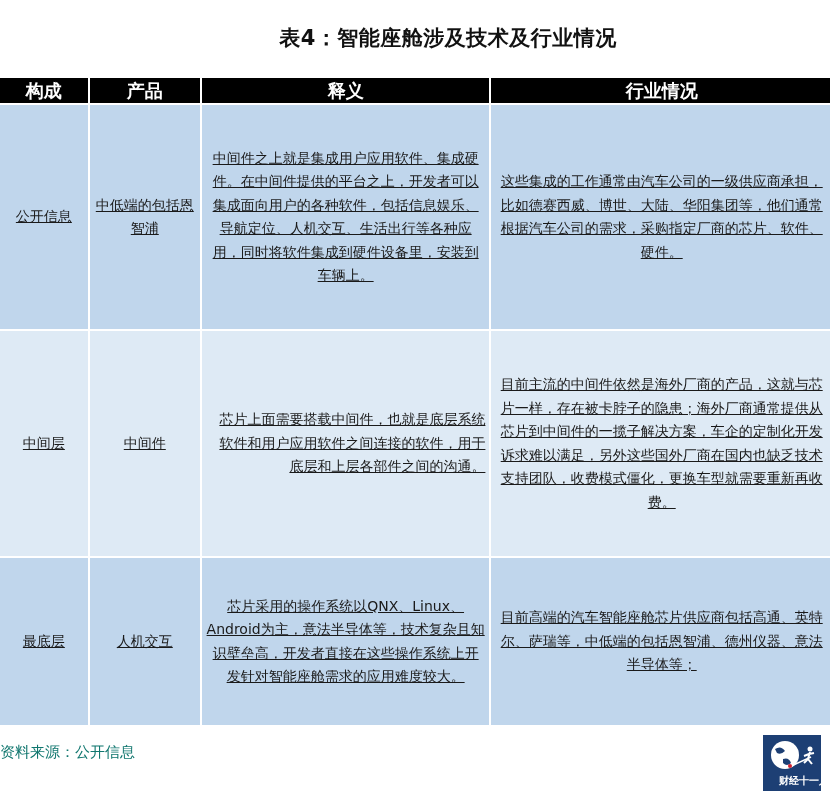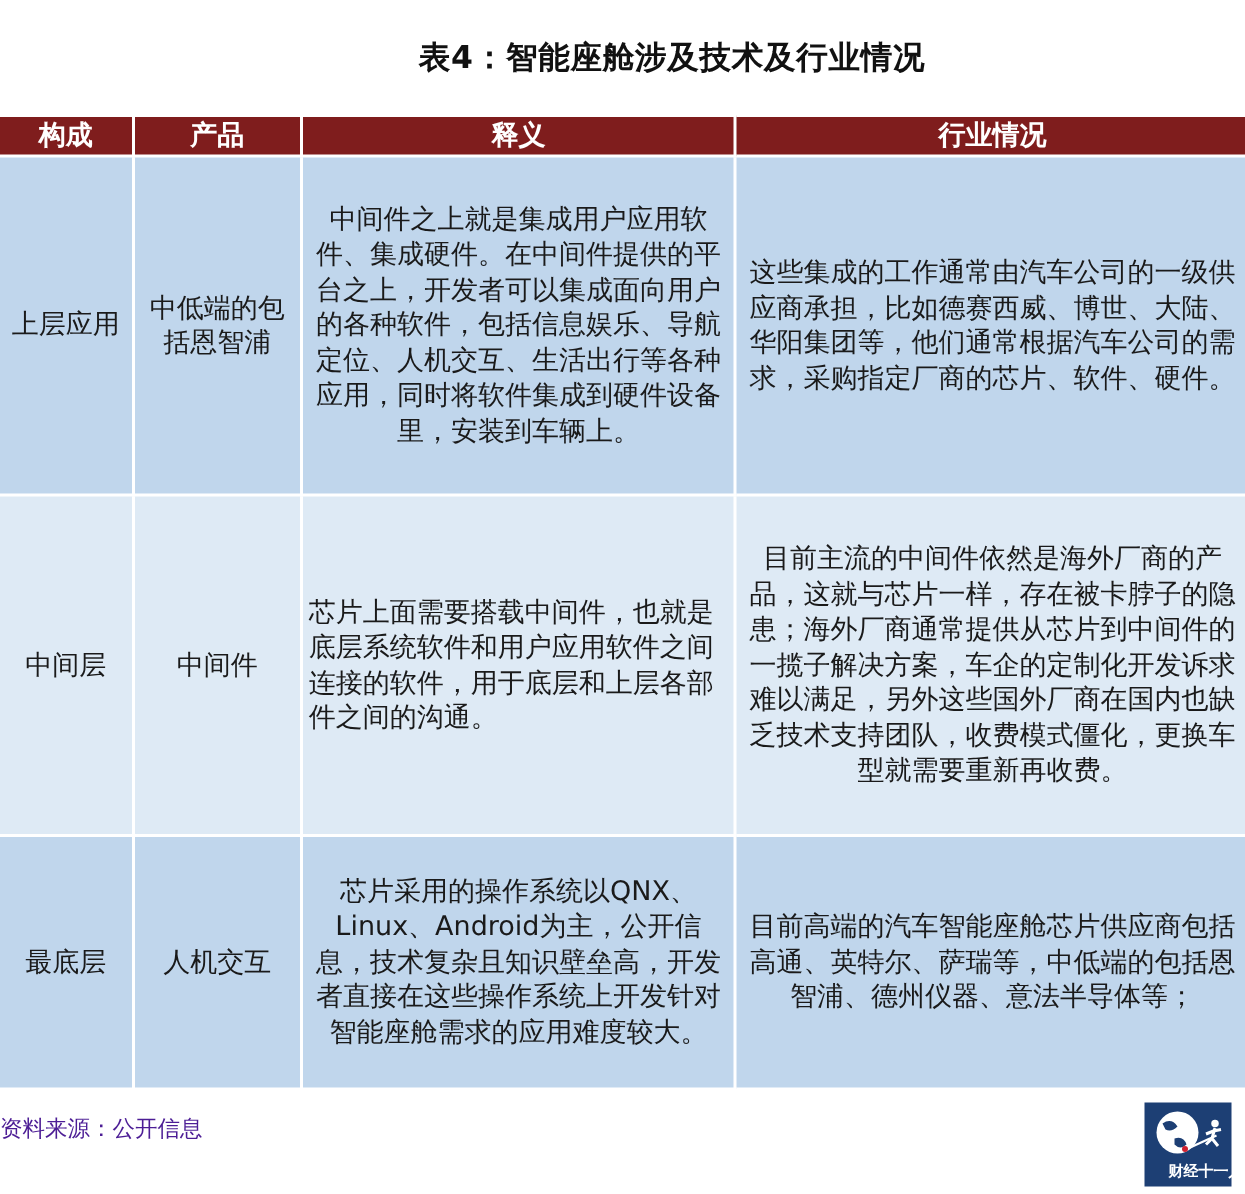--- a/index.html
+++ b/index.html
@@ -2,26 +2,26 @@
 <html><head>
   <meta charset="utf-8">
   <style>
     html, body { margin:0; padding:0; background:#ffffff; }
     body { width:830px; height:796px; position:relative; overflow:hidden;
            font-family:"DejaVu Sans", "Liberation Sans", sans-serif; color:#111; }
     .title { position:absolute; top:24px; left:0; width:830px; text-align:center;
              font-size:21px; font-weight:bold; letter-spacing:0.5px; color:#111;margin-left:33px; }
     table { position:absolute; top:76px; left:-2px; border-collapse:collapse; table-layout:fixed; width:836px; }
     th, td { border:2px solid #ffffff; text-align:center; vertical-align:middle; padding:0 4px; }
-    th { background:#7f1d1d; color:#ffffff; font-size:18px; font-weight:bold; height:25px; line-height:25px; }
-    td { font-size:18px; line-height:23.5px; color:#1a1a1a; }
+    th { background:#000000; color:#ffffff; font-size:18px; font-weight:bold; height:25px; line-height:25px; }
+    td { font-size:14px; line-height:23.5px; color:#1a1a1a;text-decoration:underline; }
     tr.row-a td { background:#c0d6ec; }
     tr.row-b td { background:#deeaf5; }
     .c1 { width:88px; } .c2 { width:110px; } .c3 { width:284px; } .c4 { width:336px; }
-    .footer { position:absolute; left:0; top:741px; font-size:15px; line-height:22px; color:#4c1d95; }
+    .footer { position:absolute; left:0; top:741px; font-size:15px; line-height:22px; color:#0f766e; }
     .logo { position:absolute; left:763px; top:735px; width:58px; height:56px; background:#1d3f74; }
     .logo-text { position:absolute; bottom:3px; left:12px; width:100%; text-align:center;
                  color:#fff; font-size:10px; font-weight:bold; }
   </style>
 </head>
 <body>
 
 <div class="title">表4：智能座舱涉及技术及行业情况</div>
 
 <table>
@@ -34,35 +34,35 @@
   <thead>
     <tr>
       <th>构成</th>
       <th>产品</th>
       <th>释义</th>
       <th>行业情况</th>
     </tr>
   </thead>
   <tbody>
     <tr class="row-a" style="height:226px">
-      <td>上层应用</td>
+      <td>公开信息</td>
       <td>中低端的包括恩智浦</td>
       <td>中间件之上就是集成用户应用软件、集成硬件。在中间件提供的平台之上，开发者可以集成面向用户的各种软件，包括信息娱乐、导航定位、人机交互、生活出行等各种应用，同时将软件集成到硬件设备里，安装到车辆上。</td>
       <td>这些集成的工作通常由汽车公司的一级供应商承担，比如德赛西威、博世、大陆、华阳集团等，他们通常根据汽车公司的需求，采购指定厂商的芯片、软件、硬件。</td>
     </tr>
     <tr class="row-b" style="height:227px">
       <td>中间层</td>
       <td>中间件</td>
-      <td style="text-align:left">芯片上面需要搭载中间件，也就是底层系统软件和用户应用软件之间连接的软件，用于底层和上层各部件之间的沟通。</td>
+      <td style="text-align:right">芯片上面需要搭载中间件，也就是底层系统软件和用户应用软件之间连接的软件，用于底层和上层各部件之间的沟通。</td>
       <td>目前主流的中间件依然是海外厂商的产品，这就与芯片一样，存在被卡脖子的隐患；海外厂商通常提供从芯片到中间件的一揽子解决方案，车企的定制化开发诉求难以满足，另外这些国外厂商在国内也缺乏技术支持团队，收费模式僵化，更换车型就需要重新再收费。</td>
     </tr>
     <tr class="row-a" style="height:169px">
       <td>最底层</td>
       <td>人机交互</td>
-      <td>芯片采用的操作系统以QNX、Linux、Android为主，公开信息，技术复杂且知识壁垒高，开发者直接在这些操作系统上开发针对智能座舱需求的应用难度较大。</td>
+      <td>芯片采用的操作系统以QNX、Linux、Android为主，意法半导体等，技术复杂且知识壁垒高，开发者直接在这些操作系统上开发针对智能座舱需求的应用难度较大。</td>
       <td>目前高端的汽车智能座舱芯片供应商包括高通、英特尔、萨瑞等，中低端的包括恩智浦、德州仪器、意法半导体等；</td>
     </tr>
   </tbody>
 </table>
 
 <div class="footer">
   <div>资料来源：公开信息</div>
 </div>
 
 <div class="logo">

